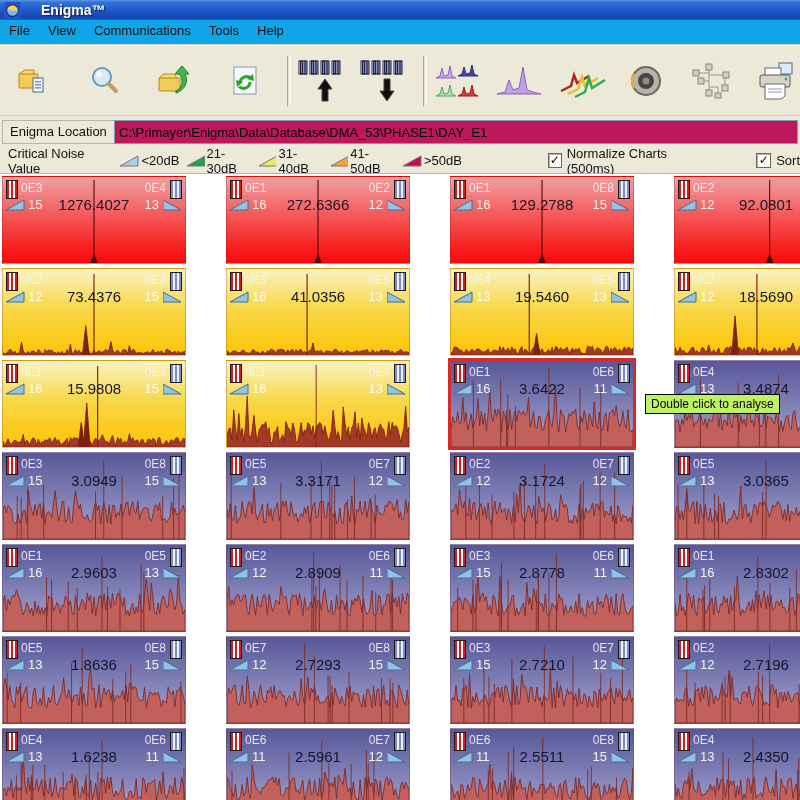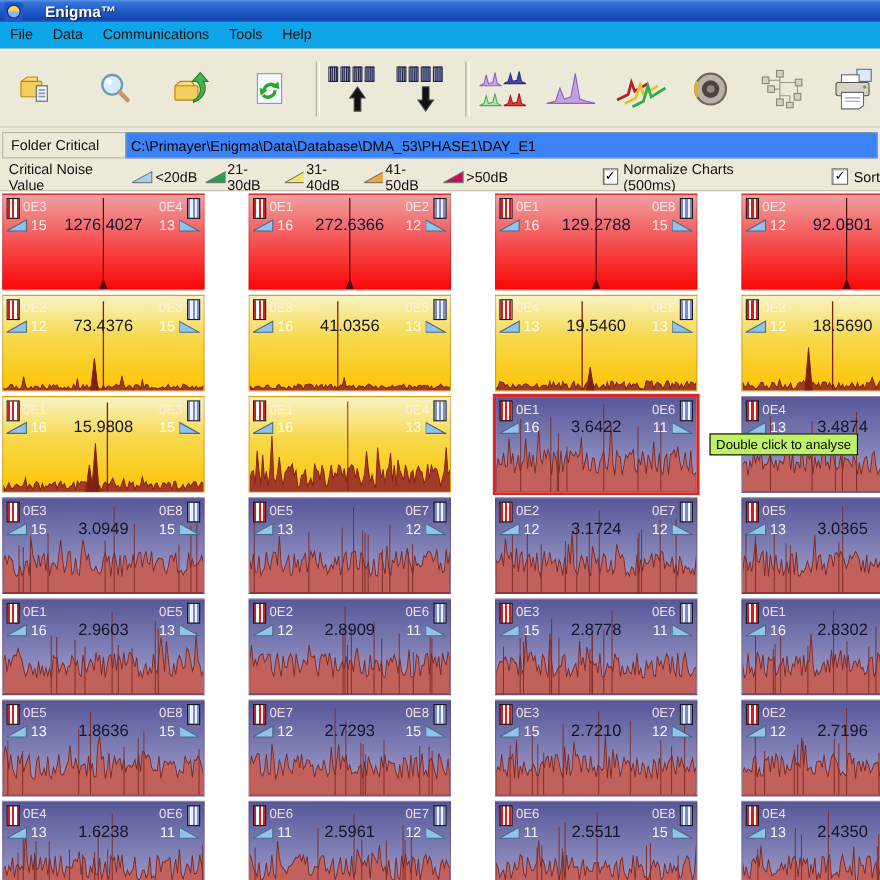--- a/index.html
+++ b/index.html
@@ -21,21 +21,21 @@
   
   .toolbar{height:69px;display:flex;align-items:center;background:#ece9d8;
            border-top:1px solid #fff;border-bottom:1px solid #cfcabb;}
   .tb-btn{width:52px;height:52px;display:flex;align-items:center;justify-content:center;}
   .tb-sep{width:2px;height:50px;margin:0 6px;border-left:1px solid #aca899;border-right:1px solid #fff;}
 
   
   .folderbar{height:28px;display:flex;align-items:center;background:#ece9d8;padding:2px 2px;}
   .folder-label{width:104px;height:22px;line-height:22px;font-size:13px;padding-left:7px;
     background:#ece9d8;border:1px solid #b9b5a3;border-right:none;color:#111;}
-  .folder-field{flex:1;height:22px;border:1px solid #7f9db9;background:#3b82f6;font-size:13px;
+  .folder-field{flex:1;height:22px;border:1px solid #7f9db9;background:#be185d;font-size:13px;
     font-family:"Liberation Sans","DejaVu Sans",sans-serif;padding:0 4px;color:#000;}
 
   
   .legendbar{height:25px;display:flex;align-items:center;background:#ece9d8;
      border-bottom:1px solid #b9b5a3;padding-left:8px;font-size:13px;color:#111;}
   .leg-title{margin-right:10px;}
   .leg-item{display:flex;align-items:center;margin-right:8px;}
   .leg-item svg{margin-right:2px;}
   .chk-wrap{display:flex;align-items:center;margin-left:78px;}
   .chk-wrap.second{margin-left:52px;}
@@ -78,21 +78,21 @@
       <rect width="16" height="16" rx="2" fill="#2255cc"></rect>
       <circle cx="8" cy="8" r="5.5" fill="#7fb7f7"></circle>
       <path d="M2.5 8 a5.5 5.5 0 0 1 11 0 Z" fill="#ffd24a"></path>
       <circle cx="8" cy="8" r="5.5" fill="none" stroke="#0d2f7a"></circle>
     </svg>
     <span class="wtitle">Enigma™</span>
   </div>
 
   <div class="menubar">
     <span>File</span>
-    <span>Data</span>
+    <span>View</span>
     <span>Communications</span>
     <span>Tools</span>
     <span>Help</span>
   </div>
 
   <div class="toolbar">
     <div class="tb-btn" style="margin-left:10px">
       <svg width="36" height="32" viewBox="0 0 36 32">
         <path d="M3 9 l6-4 h9 v4" fill="#f6d97a" stroke="#b8860b"></path>
         <rect x="3" y="9" width="19" height="14" rx="1" fill="#f2cd5c" stroke="#b8860b"></rect>
@@ -216,21 +216,21 @@
         <rect x="3" y="13" width="30" height="12" rx="2" fill="#d7d3c7" stroke="#5a5648"></rect>
         <circle cx="29" cy="17" r="1.5" fill="#4a7"></circle>
         <path d="M8 22 h20 v12 l-4 3 h-16 z" fill="#fff" stroke="#667"></path>
         <line x1="11" y1="27" x2="25" y2="27" stroke="#99a"></line>
         <line x1="11" y1="30" x2="25" y2="30" stroke="#99a"></line>
       </svg>
     </div>
   </div>
 
   <div class="folderbar">
-    <div class="folder-label">Folder Critical</div>
+    <div class="folder-label">Enigma Location</div>
     <input class="folder-field" value="C:\Primayer\Enigma\Data\Database\DMA_53\PHASE1\DAY_E1" style="">
   </div>
 
   <div class="legendbar">
     <span class="leg-title">Critical Noise Value</span>
     <span class="leg-item">
       <svg width="19" height="12">
           <polygon points="0,11 18,11 18,1" stroke="#777" fill="#a9d0ea"></polygon>
         </svg>
       <span>&lt;20dB</span>
@@ -548,20 +548,21 @@
         <svg class="tri l" width="19" height="12">
           <polygon points="0,11 18,11 18,1" fill="#8fc3ea" stroke="#4a6a8a"></polygon>
         </svg>
         <span class="lnum">13</span>
         <div class="cyl cyl-blue"></div>
         <span class="rid">0E7</span>
         <svg class="tri r" width="19" height="12">
           <polygon points="0,1 0,11 18,11" fill="#8fc3ea" stroke="#4a6a8a"></polygon>
         </svg>
         <span class="rnum">12</span>
+        <span class="val">3.3171</span>
       </div>
       <div class="tile bg-purple" style="left: 450px; top: 452px;">
         <svg class="wave" viewBox="0 0 216 88" preserveAspectRatio="none">
           <path d="M0,88 L0,57.7 L2,60.0 L4,57.1 L6,51.8 L8,63.4 L10,37.4 L12,51.0 L14,56.1 L16,49.9 L18,61.3 L20,64.6 L22,46.5 L24,68.4 L26,52.2 L28,49.9 L30,68.3 L32,61.1 L34,55.1 L36,51.8 L38,64.2 L40,54.5 L42,67.4 L44,50.7 L46,67.6 L48,72.9 L50,60.0 L52,49.4 L54,62.8 L56,58.9 L58,50.4 L60,60.8 L62,58.9 L64,56.7 L66,68.4 L68,57.1 L70,61.5 L72,72.1 L74,54.4 L76,70.6 L78,42.7 L80,61.1 L82,31.8 L84,63.2 L86,68.4 L88,70.5 L90,61.1 L92,53.3 L94,57.5 L96,66.1 L98,53.8 L100,67.7 L102,72.3 L104,44.5 L106,52.9 L108,60.2 L110,55.9 L112,70.1 L114,60.4 L116,51.6 L118,54.6 L120,68.5 L122,66.9 L124,57.2 L126,70.3 L128,65.1 L130,42.7 L132,49.6 L134,55.8 L136,52.4 L138,57.2 L140,71.5 L142,68.4 L144,72.3 L146,63.8 L148,65.3 L150,72.1 L152,52.3 L154,69.7 L156,57.0 L158,67.9 L160,56.3 L162,60.9 L164,60.4 L166,57.2 L168,51.2 L170,64.2 L172,52.4 L174,52.6 L176,58.2 L178,49.2 L180,50.3 L182,66.2 L184,59.3 L186,62.2 L188,63.3 L190,54.2 L192,69.9 L194,61.4 L196,72.7 L198,53.8 L200,59.3 L202,69.8 L204,63.0 L206,65.3 L208,64.8 L210,70.1 L212,65.7 L214,71.4 L216,53.4 L216,88 Z" fill="#c2615c" stroke="#7e2a24" stroke-width="1"></path>
           <line x1="17.565240120515227" x2="17.565240120515227" y1="28.66030951589346" y2="88" stroke="#7e2a24" stroke-width="1"></line>
           <line x1="87.10206129960716" x2="87.10206129960716" y1="28.68308212608099" y2="88" stroke="#7e2a24" stroke-width="1"></line>
           <line x1="33.67181479744613" x2="33.67181479744613" y1="27.82457411289215" y2="88" stroke="#7e2a24" stroke-width="1"></line>
           <line x1="154.0837105102837" x2="154.0837105102837" y1="32.03445913642645" y2="88" stroke="#7e2a24" stroke-width="1"></line>
           <line x1="100.50444102846086" x2="100.50444102846086" y1="26.623548060655594" y2="88" stroke="#7e2a24" stroke-width="1"></line>
           <line x1="194.18877199664712" x2="194.18877199664712" y1="19.58601850271225" y2="88" stroke="#7e2a24" stroke-width="1"></line>

